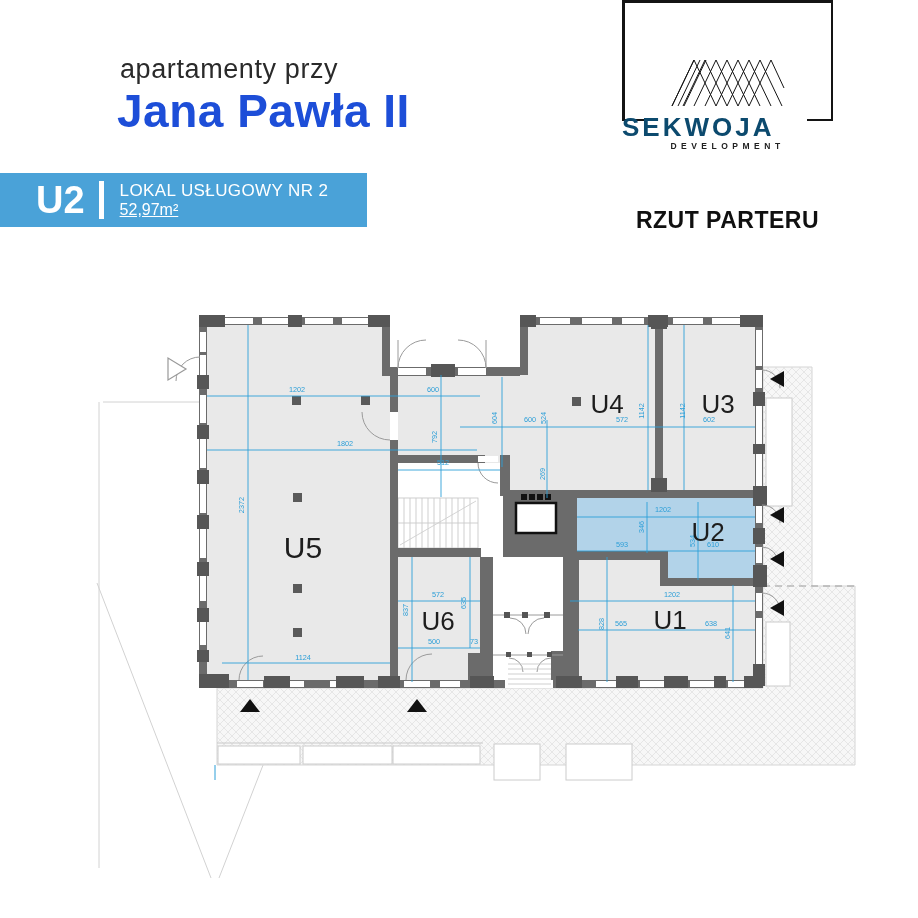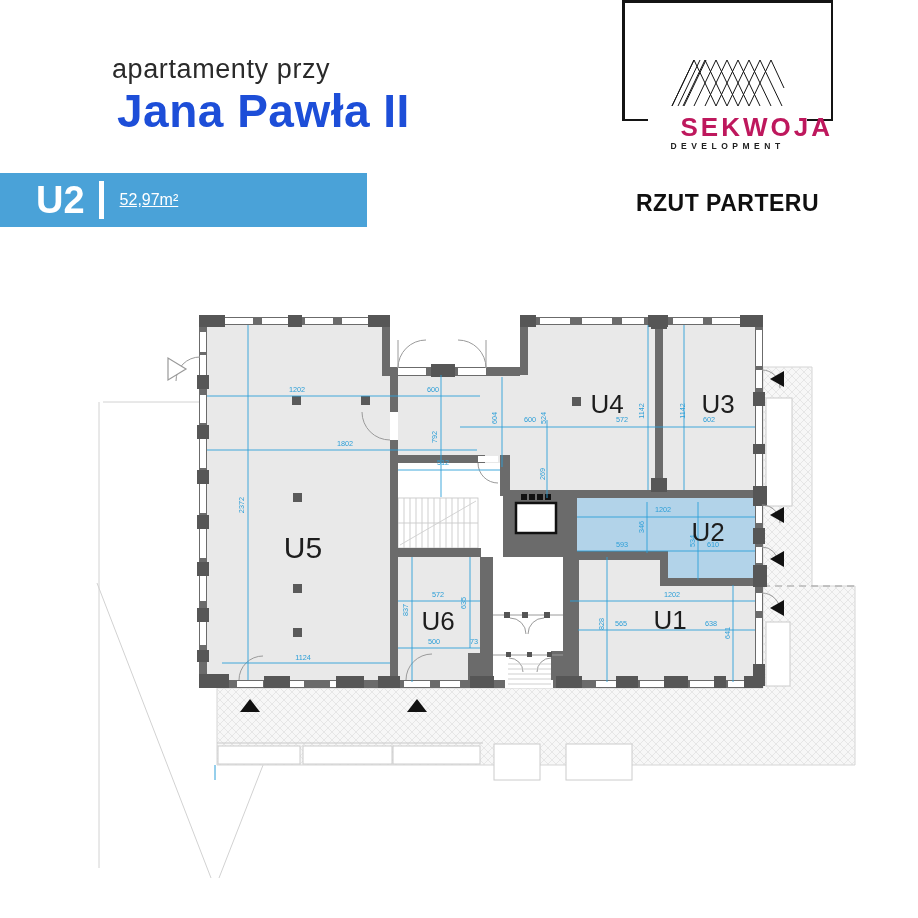--- a/index.html
+++ b/index.html
@@ -1,31 +1,31 @@
 <!DOCTYPE html>
 <html><head>
 <meta charset="utf-8">
 <style>
   html,body{margin:0;padding:0;background:#ffffff;}
   body{width:918px;height:918px;position:relative;font-family:"Liberation Sans",sans-serif;overflow:hidden;}
   .abs{position:absolute;}
   
-  #subtitle{left:112px;top:54px;font-size:27px;letter-spacing:.6px;color:#2a2a2a;font-weight:500;}
+  #subtitle{left:120px;top:54px;font-size:27px;letter-spacing:.6px;color:#2a2a2a;font-weight:500;}
   #title{left:117px;top:84px;font-size:46px;font-weight:800;color:#1d4ed8;letter-spacing:.5px;}
   #badge{left:0;top:173px;width:367px;height:54px;background:#4aa2d8;color:#fff;display:flex;align-items:center;}
   #badge .unit{font-size:38px;font-weight:700;margin-left:36px;line-height:1;}
   #badge .sep{width:5px;height:38px;background:#fff;margin-left:14px;margin-right:16px;}
   #badge .l1{font-size:17px;letter-spacing:.4px;line-height:20px;}
   #badge .l2{font-size:16px;line-height:18px;text-decoration:underline;}
   
   #logo-frame{left:622px;top:0;width:211px;height:121px;}
   #logo-frame .b{position:absolute;background:#141414;}
-  #sekwoja{left:622px;top:112px;width:211px;text-align:right;font-size:26px;font-weight:800;letter-spacing:3px;color:#be185d;}
+  #sekwoja{left:622px;top:112px;width:211px;text-align:left;font-size:26px;font-weight:800;letter-spacing:3px;color:#0c4a6e;}
   #devel{left:622px;top:141px;width:211px;text-align:center;font-size:8.5px;letter-spacing:4.5px;color:#222;font-weight:bold;}
-  #plan-title{left:622px;top:190px;width:211px;text-align:center;font-size:23px;font-weight:800;letter-spacing:.5px;color:#101010;}
+  #plan-title{left:622px;top:207px;width:211px;text-align:center;font-size:23px;font-weight:800;letter-spacing:.5px;color:#101010;}
   
   #plan-svg{position:absolute;left:0;top:0;}
   .wall{fill:#6b6b6b;}
   .pil{fill:#565656;}
   .gap{fill:#ffffff;}
   .dim{stroke:#2d9fd8;stroke-width:0.9;fill:none;}
   .dim-label{fill:#2d9fd8;font-size:7.3px;text-anchor:middle;font-family:"Liberation Sans",sans-serif;}
   .room-label{fill:#1d1d1d;text-anchor:middle;font-weight:500;font-family:"Liberation Sans",sans-serif;}
   .arc{stroke:#9a9a9a;stroke-width:1;fill:none;}
   .thin{stroke:#c9c9c9;stroke-width:1;fill:none;}
@@ -35,20 +35,21 @@
 </head>
 <body>
 
 <div class="abs" id="subtitle">apartamenty przy</div>
 <div class="abs" id="title">Jana Pawła II</div>
 
 <div class="abs" id="badge">
   <span class="unit">U2</span>
   <span class="sep"></span>
   <span>
+    <div class="l1">LOKAL USŁUGOWY NR 2</div>
     <div class="l2">52,97m²</div>
   </span>
 </div>
 
 <div class="abs" id="logo-frame">
   <span class="b" style="left:0;top:0;width:2.5px;height:121px;"></span>
   <span class="b" style="left:0;top:0;width:211px;height:2.5px;"></span>
   <span class="b" style="right:0;top:0;width:2.5px;height:121px;"></span>
   <span class="b" style="left:0;bottom:0;width:26px;height:2.5px;"></span>
   <span class="b" style="right:0;bottom:0;width:26px;height:2.5px;"></span>

